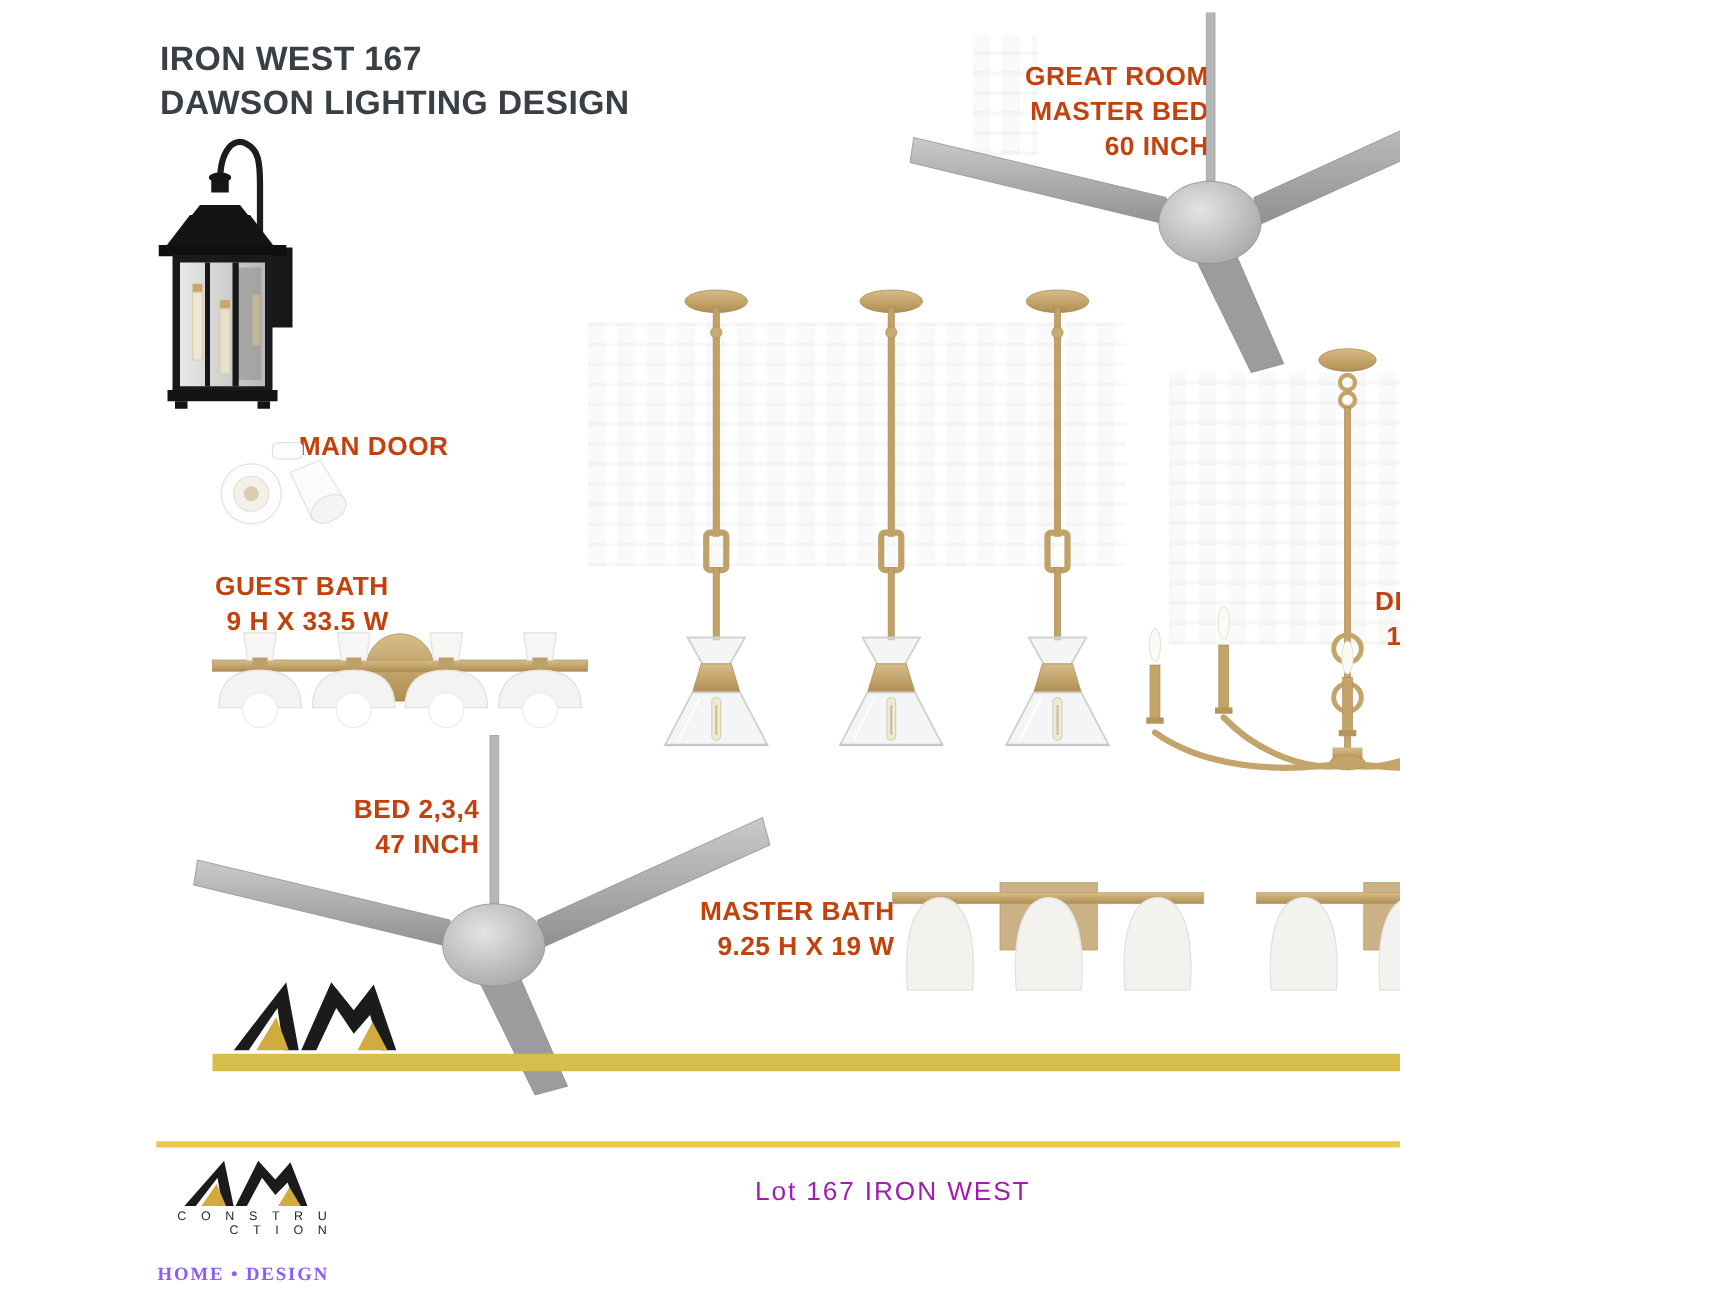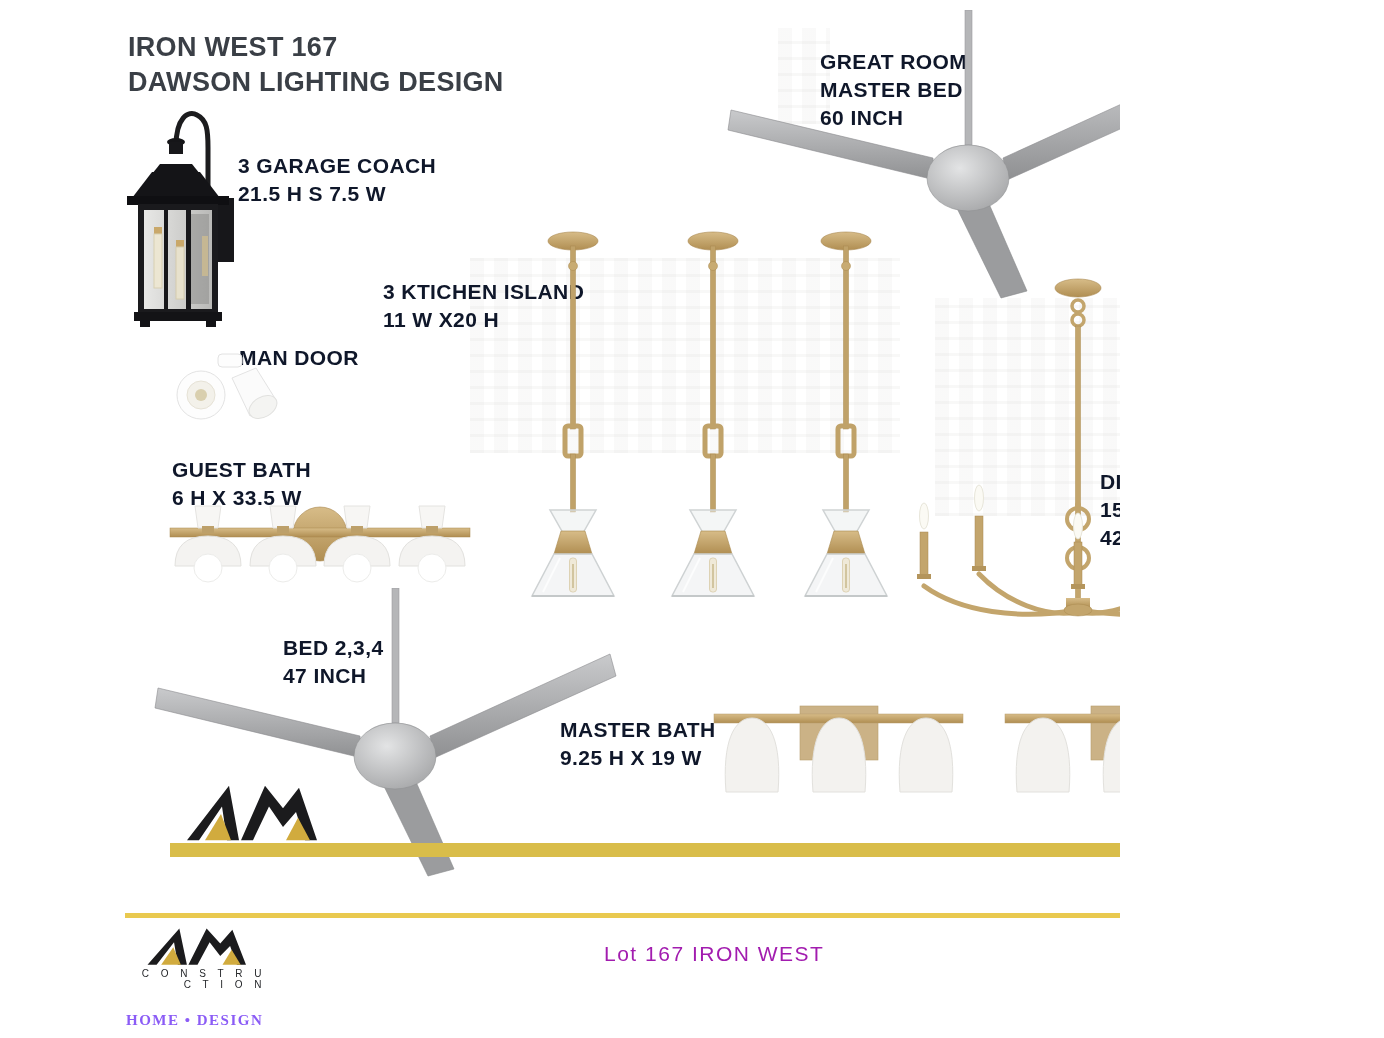--- a/index.html
+++ b/index.html
@@ -1,20 +1,20 @@
 <!DOCTYPE html>
 <html><head>
 <meta charset="utf-8">
 <style>
   html,body{margin:0;padding:0;background:#ffffff;}
   #canvas{position:relative;width:1120px;height:1038px;background:#ffffff;overflow:hidden;
           font-family:"Liberation Sans",sans-serif;}
   .abs{position:absolute;}
-  .label{position:absolute;font-weight:700;color:#0f172a;font-size:21px;line-height:1.33;
-         letter-spacing:.4px;white-space:pre-line;}
+  .label{position:absolute;font-weight:700;color:#c2410c;font-size:21px;line-height:1.33;
+         letter-spacing:.4px;white-space:pre-line;text-align:right;}
   .title{position:absolute;font-weight:700;color:#3a3f46;font-size:27px;line-height:1.3;
          letter-spacing:.3px;white-space:pre-line;}
   .wm{position:absolute;opacity:.5;filter:blur(.6px);
       background-image:
         repeating-linear-gradient(0deg, rgba(120,118,110,.10) 0 3px, transparent 3px 16px),
         repeating-linear-gradient(90deg, rgba(120,118,110,.08) 0 14px, transparent 14px 24px);}
   .accent-bar{position:absolute;background:#d9bd4a;}
   .divider{position:absolute;background:#e9c94f;}
   .lot-title{position:absolute;font-weight:400;color:#a21caf;font-size:21px;letter-spacing:1.5px;margin-left:48px;}
   .brand-construction{position:absolute;font-size:10px;letter-spacing:4.5px;color:#26282b;
@@ -77,35 +77,33 @@
     <rect x="70" y="104" width="5" height="99" fill="#17171a"></rect>
     <rect x="38" y="121" width="8" height="8" fill="#c9a86a"></rect>
     <rect x="38" y="128" width="8" height="54" fill="#ece6d2" stroke="#d8cfb2" stroke-width="1"></rect>
     <rect x="60" y="134" width="8" height="8" fill="#c9a86a"></rect>
     <rect x="60" y="141" width="8" height="52" fill="#e7e1cc" stroke="#d5ccae" stroke-width="1"></rect>
     <rect x="86" y="130" width="6" height="40" fill="#cdbb90" opacity=".8"></rect>
     <rect x="18" y="206" width="88" height="9" fill="#131316"></rect>
     <rect x="24" y="215" width="10" height="6" fill="#131316"></rect>
     <rect x="90" y="215" width="10" height="6" fill="#131316"></rect>
   </svg>
-  <div class="label" style="left:238px;top:152px;">3 GARAGE COACH
-21.5 H S 7.5 W</div>
 
   <div class="label" style="left:239px;top:344px;">MAN DOOR</div>
   <svg class="abs" style="left:170px;top:352px;" width="118" height="74" viewBox="0 0 118 74">
     <rect x="48" y="2" width="24" height="13" rx="4" fill="#fdfdfd" stroke="#e2e2e2"></rect>
     <polygon points="62,26 86,16 106,48 80,64" fill="#fbfbfb" stroke="#e3e3e3" stroke-linejoin="round"></polygon>
     <ellipse cx="93" cy="55" rx="15" ry="10" transform="rotate(-30 93 55)" fill="#f4f4f2" stroke="#e1e1df"></ellipse>
     <circle cx="31" cy="43" r="24" fill="#fdfdfd" stroke="#e3e3e3"></circle>
     <circle cx="31" cy="43" r="14" fill="#f3f1ea" stroke="#e6e2d6"></circle>
     <circle cx="31" cy="43" r="6" fill="#d9cfae"></circle>
   </svg>
 
   <div class="label" style="left:172px;top:456px;">GUEST BATH
-6 H X 33.5 W</div>
+9 H X 33.5 W</div>
   <svg class="abs" style="left:166px;top:498px;" width="308" height="96" viewBox="0 0 308 96">
     <circle cx="154" cy="36" r="27" fill="url(#brassV)" stroke="#a8874e" stroke-width=".6"></circle>
     <rect x="4" y="30" width="300" height="9" fill="url(#brassV)" stroke="#a8874e" stroke-width=".5"></rect>
     <g>
       <g transform="translate(42,0)">
         <polygon points="-13,8 13,8 10,30 -10,30" fill="#f7f6f4" stroke="#e4e3e0"></polygon>
         <rect x="-6" y="28" width="12" height="7" fill="#bda06a"></rect>
         <path d="M-33,68 Q-33,38 0,38 Q33,38 33,68 Z" fill="#f4f3f1" stroke="#e2e1de"></path>
         <circle cx="0" cy="70" r="14" fill="#ffffff" stroke="#ececea"></circle>
       </g>
@@ -123,22 +121,20 @@
       </g>
       <g transform="translate(266,0)">
         <polygon points="-13,8 13,8 10,30 -10,30" fill="#f7f6f4" stroke="#e4e3e0"></polygon>
         <rect x="-6" y="28" width="12" height="7" fill="#bda06a"></rect>
         <path d="M-33,68 Q-33,38 0,38 Q33,38 33,68 Z" fill="#f4f3f1" stroke="#e2e1de"></path>
         <circle cx="0" cy="70" r="14" fill="#ffffff" stroke="#ececea"></circle>
       </g>
     </g>
   </svg>
 
-  <div class="label" style="left:383px;top:278px;">3 KTICHEN ISLAND
-11 W X20 H</div>
 
   <svg class="abs" style="left:513px;top:228px;" width="120" height="372" viewBox="0 0 120 372">
     <ellipse cx="60" cy="13" rx="25" ry="9" fill="url(#brassV)" stroke="#a8874e" stroke-width=".6"></ellipse>
     <rect x="57.5" y="18" width="5" height="183" fill="#c0a269" stroke="#a9894f" stroke-width=".5"></rect>
     <circle cx="60" cy="38" r="4.5" fill="#c8ab72" stroke="#a9894f" stroke-width=".5"></circle>
     <rect x="52" y="198" width="16" height="30" rx="3" fill="none" stroke="#c0a269" stroke-width="5"></rect>
     <rect x="57.5" y="226" width="5" height="58" fill="#c0a269" stroke="#a9894f" stroke-width=".5"></rect>
     <polygon points="37,282 83,282 70,305 50,305" fill="#ebeeef" fill-opacity=".55" stroke="#cfd3d4" stroke-width="1.5"></polygon>
     <polygon points="48,303 72,303 79,326 41,326" fill="url(#brassV)" stroke="#a9894f" stroke-width=".6"></polygon>
     <polygon points="41,326 79,326 101,368 19,368" fill="#e9eced" fill-opacity=".5" stroke="#ced2d3" stroke-width="1.5"></polygon>

